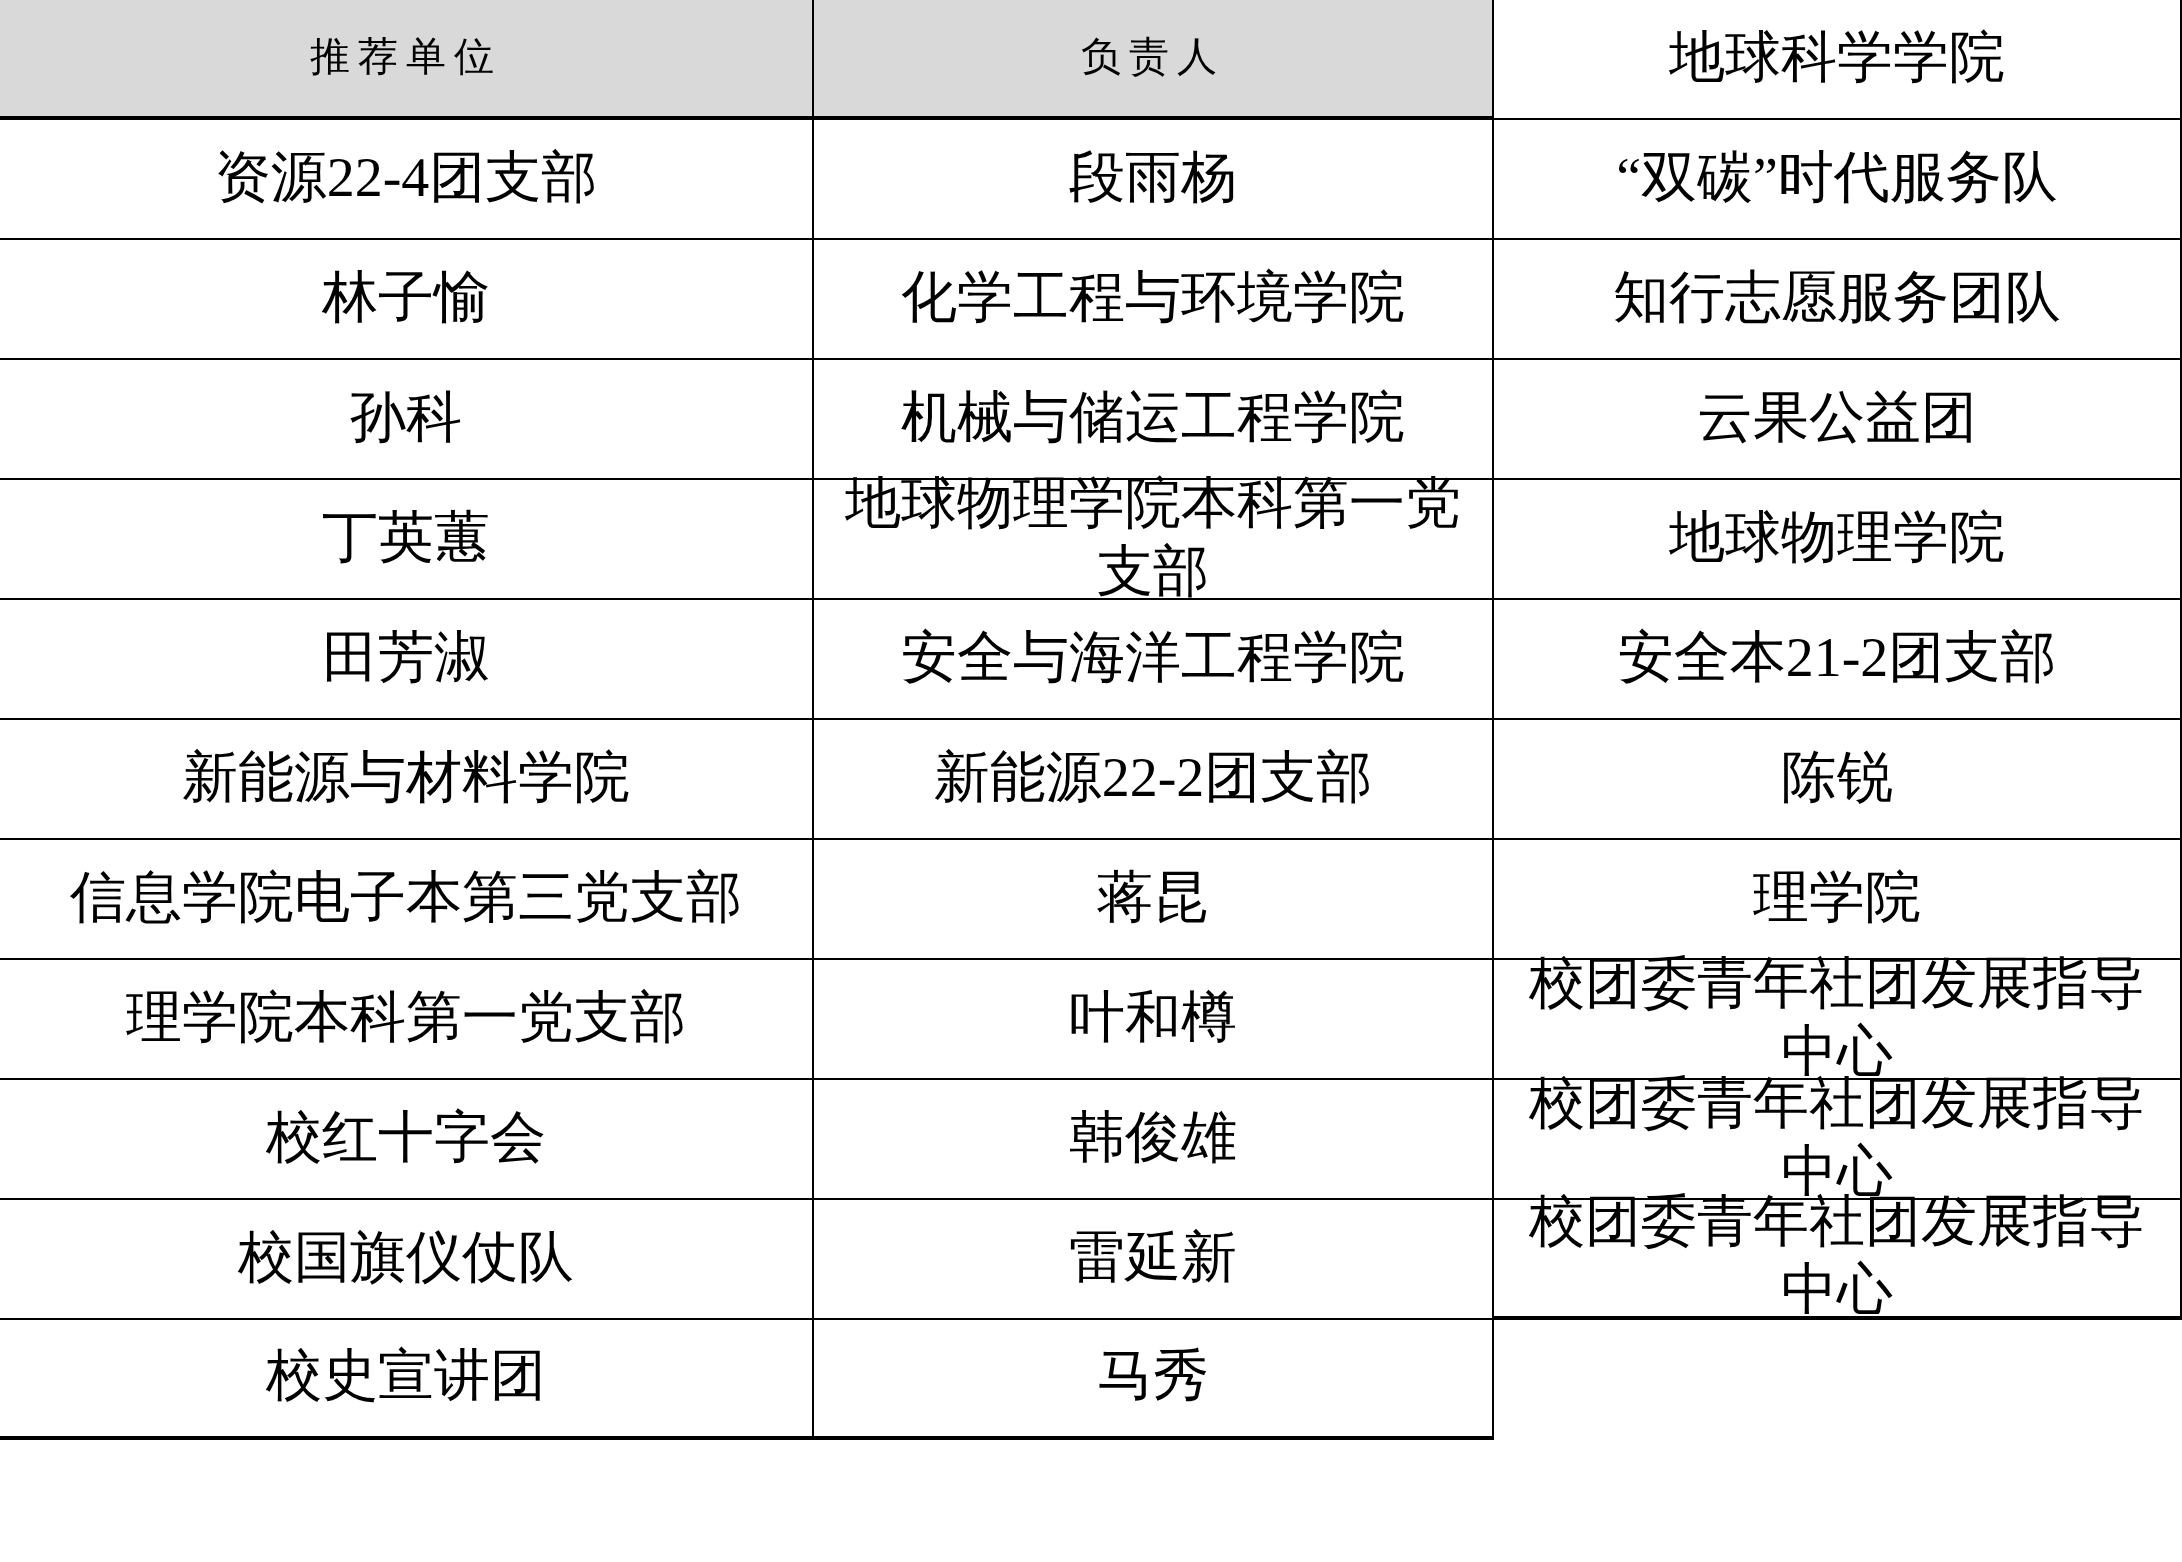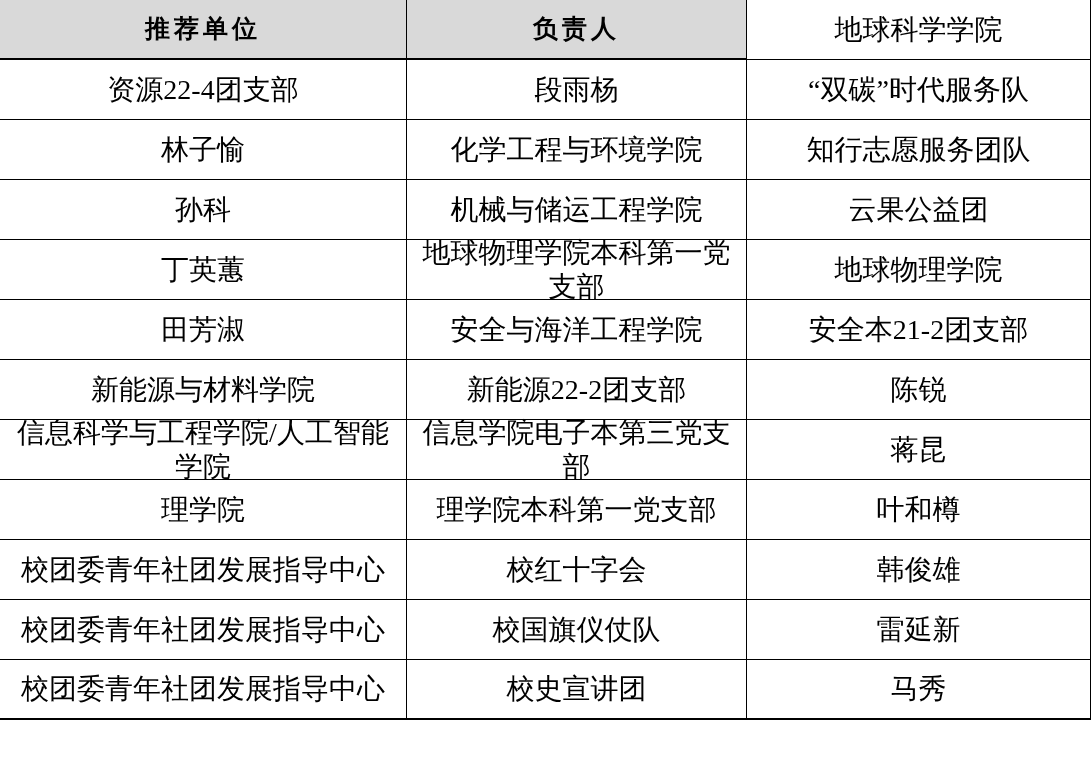--- a/index.html
+++ b/index.html
@@ -24,22 +24,22 @@
     text-align: center;
     font-size: 28px;
     line-height: 1.2;
     border-right: 1.5px solid #000000;
     border-bottom: 1.5px solid #000000;
     padding: 0 4px;
     background: #ffffff;
   }
   .cell.th {
     background: #d9d9d9;
-    font-weight: bold;
-    font-size: 25px;
+    font-weight: normal;
+    font-size: 20px;
     letter-spacing: 4px;
     border-bottom: 2.5px solid #000000;
   }
   .cell.last-row {
     border-bottom: 2.5px solid #000000;
   }
 </style>
 </head>
 <body>
 
@@ -67,21 +67,20 @@
   <div class="cell">地球物理学院</div>
   <div class="cell">田芳淑</div>
 
   <div class="cell">安全与海洋工程学院</div>
   <div class="cell">安全本21-2团支部</div>
 
   <div class="cell">新能源与材料学院</div>
   <div class="cell">新能源22-2团支部</div>
   <div class="cell">陈锐</div>
 
-  <div class="cell">信息科学与工程学院/人工智能学院</div>
   <div class="cell">信息学院电子本第三党支部</div>
   <div class="cell">蒋昆</div>
 
   <div class="cell">理学院</div>
   <div class="cell">理学院本科第一党支部</div>
   <div class="cell">叶和樽</div>
 
   <div class="cell">校团委青年社团发展指导中心</div>
   <div class="cell">校红十字会</div>
   <div class="cell">韩俊雄</div>

